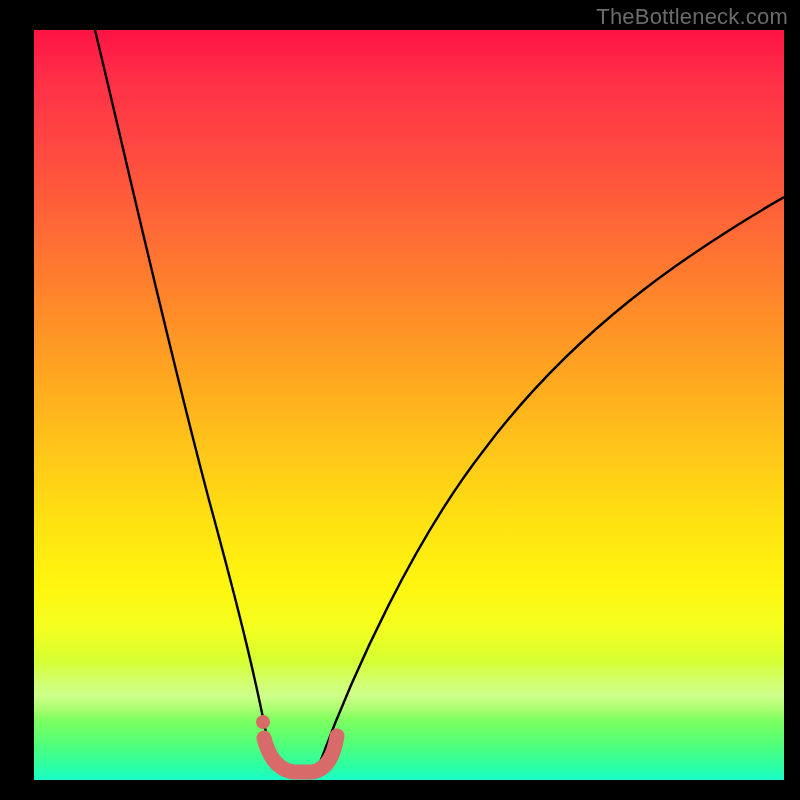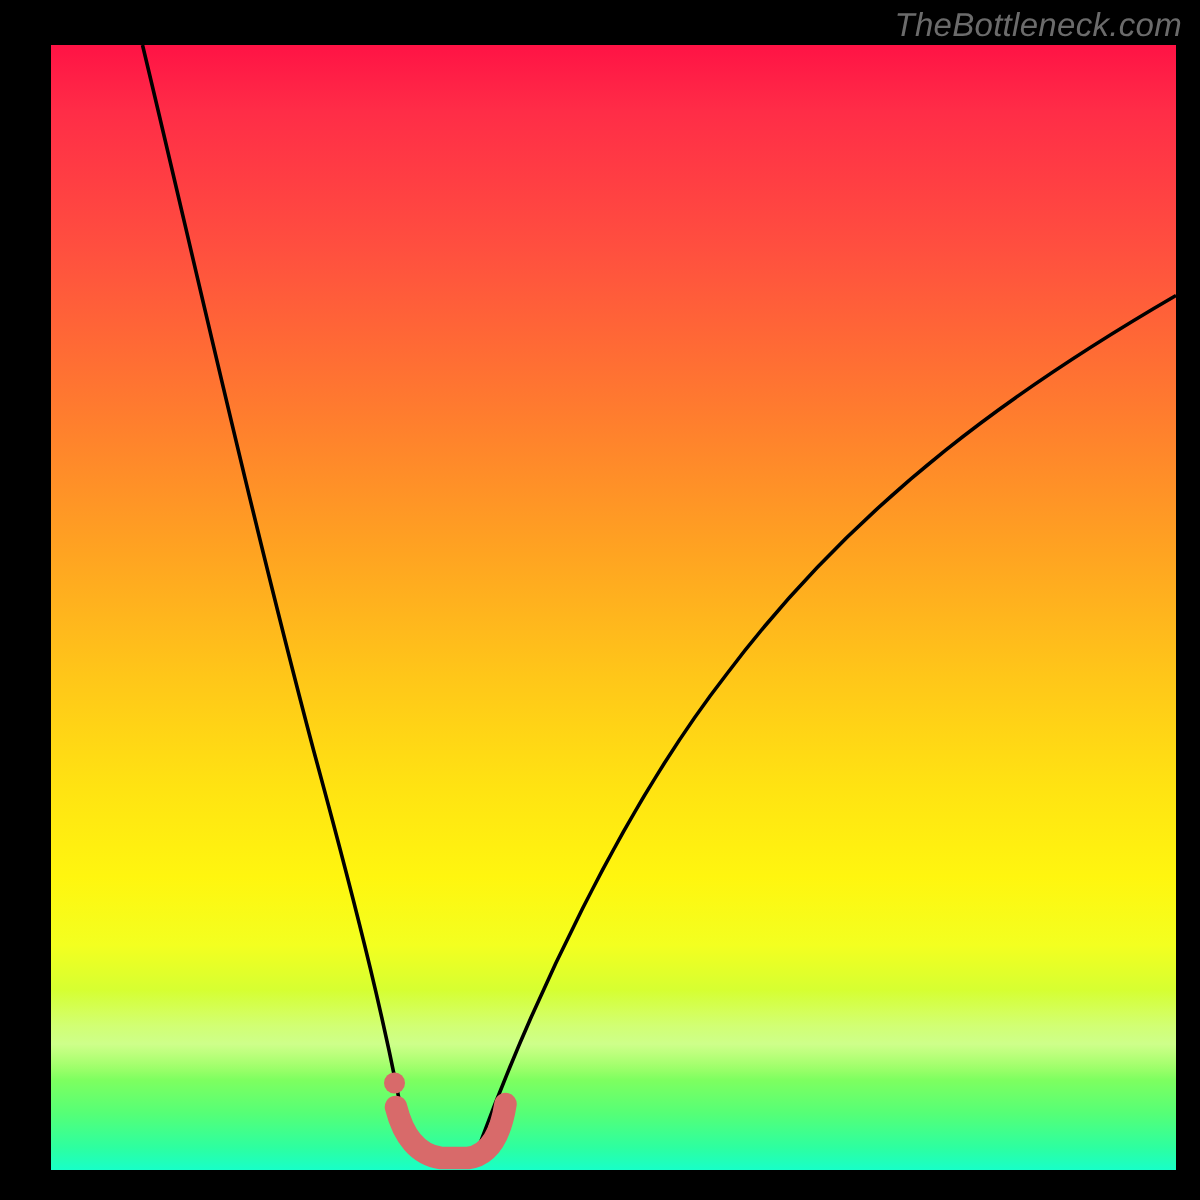--- a/index.html
+++ b/index.html
@@ -11,21 +11,20 @@
     overflow: hidden;
     font-family: Arial, Helvetica, sans-serif;
   }
   .frame {
     position: absolute;
     left: 0;
     top: 0;
     width: 800px;
     height: 790px;
     background: #000;
-    font-style: italic;
   }
   .plot {
     position: absolute;
     left: 34px;
     top: 30px;
     width: 750px;
     height: 750px;
     
     background: linear-gradient(to bottom,
       #ff1345 0%,

